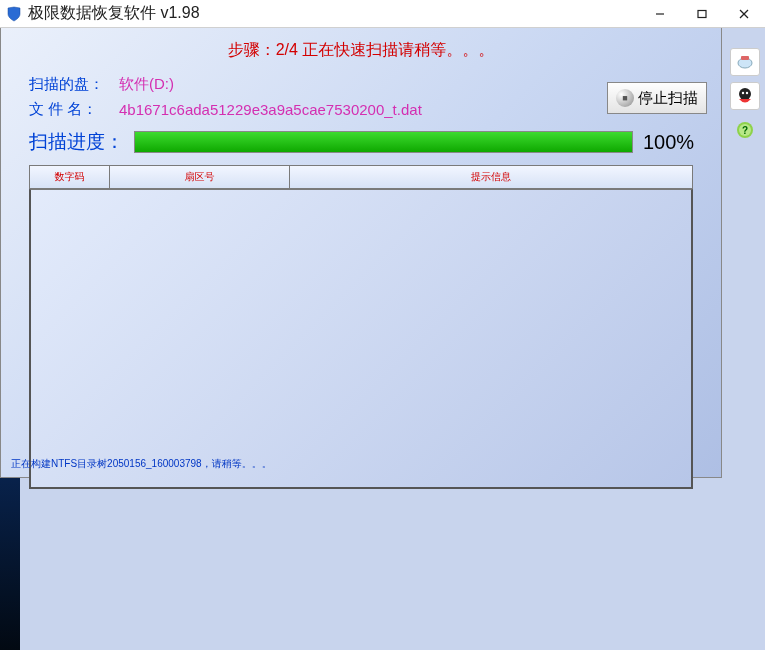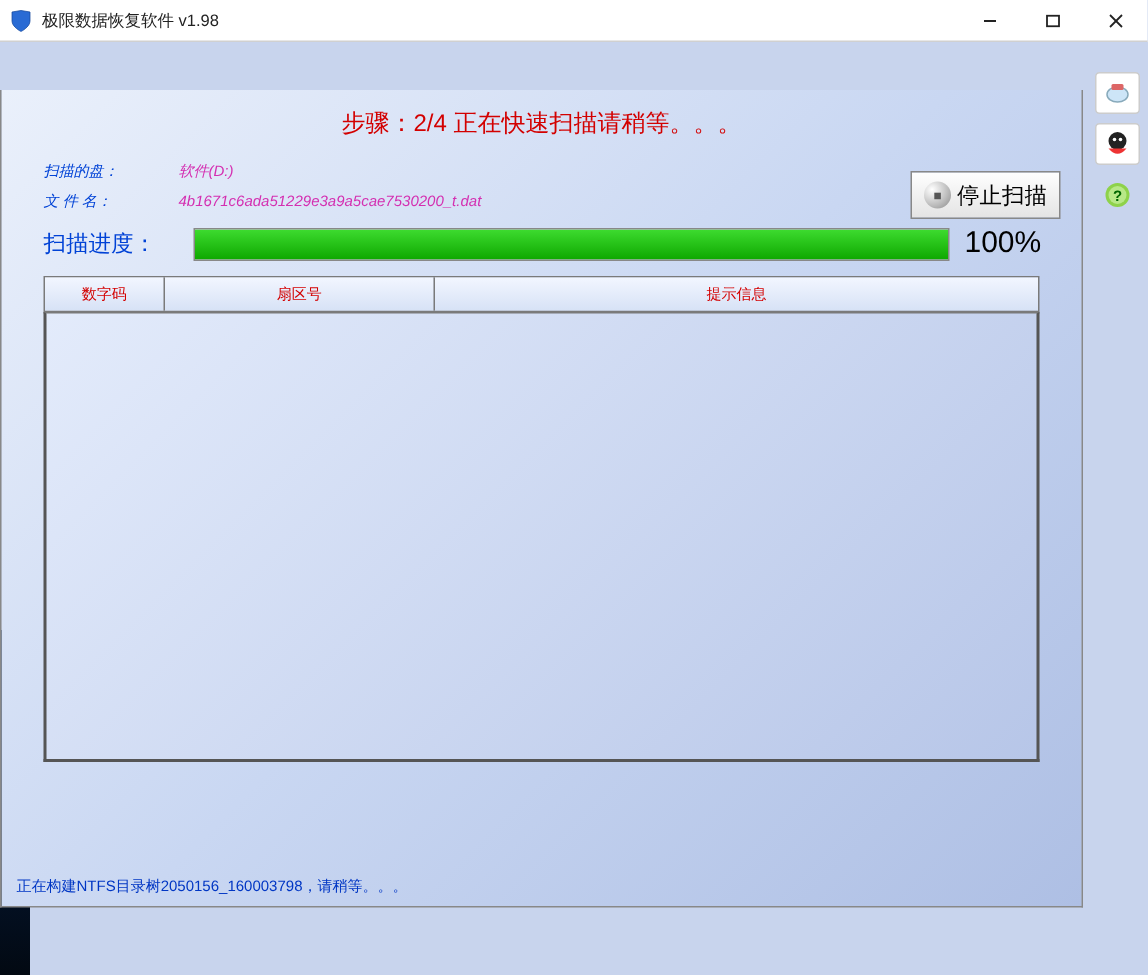--- a/index.html
+++ b/index.html
@@ -20,62 +20,60 @@
     border-bottom: 1px solid #d0d0d0;
     display: flex;
     align-items: center;
     padding: 0 6px;
     position: relative;
   }
   .titlebar .app-icon {
     width: 16px; height: 16px;
     margin-right: 6px;
   }
-  .titlebar .title { font-size: 11px; color: #222; }
+  .titlebar .title { font-size: 16px; color: #222; }
   .win-controls {
     position: absolute;
     right: 0; top: 0;
     display: flex;
     height: 28px;
   }
   .win-btn {
     width: 42px; height: 28px;
     display: flex; align-items: center; justify-content: center;
     font-size: 14px; color: #333;
     cursor: pointer;
   }
 
   .client {
     position: absolute;
     left: 0; top: 28px;
     width: 722px;
-    height: 545px;
+    height: 450px;
     background: linear-gradient(135deg, #eaf0fb 0%, #c9d7f2 50%, #aebfe4 100%);
     border: 1px solid #888;
     border-top: none;
     padding: 12px 14px 6px 14px;
-    margin-top: 32px;
   }
 
   .step-line {
     text-align: center;
     color: #d30000;
     font-size: 16px;
     margin-bottom: 14px;
   }
 
   .info-block {
     margin: 0 14px 10px 14px;
   }
   .info-row {
     display: flex;
     align-items: center;
     margin-bottom: 6px;
-    font-size: 10px;
-    font-style: italic;
+    font-size: 15px;
   }
   .info-label { color: #0042d6; min-width: 90px; }
   .info-val { color: #d42fb1; }
   .info-val.nodash { letter-spacing: 0; }
 
   .stop-btn {
     position: absolute;
     right: 14px; top: 54px;
     width: 100px; height: 32px;
     border: 1px solid #888;
@@ -92,21 +90,21 @@
     display: flex; align-items: center; justify-content: center;
     font-size: 9px; color: #555;
   }
 
   .progress-row {
     display: flex;
     align-items: center;
     margin: 8px 14px;
     gap: 10px;
   }
-  .progress-row .plabel { color: #0042d6; min-width: 90px; font-size: 15px; }
+  .progress-row .plabel { color: #0042d6; min-width: 90px; font-size: 19px; }
   .pbar {
     flex: 1;
     height: 22px;
     border: 1px solid #888;
     background: linear-gradient(#e8e8e8,#d0d0d0);
     position: relative;
     overflow: hidden;
   }
   .pbar .fill {
     position: absolute; left:0; top:0; bottom:0;

